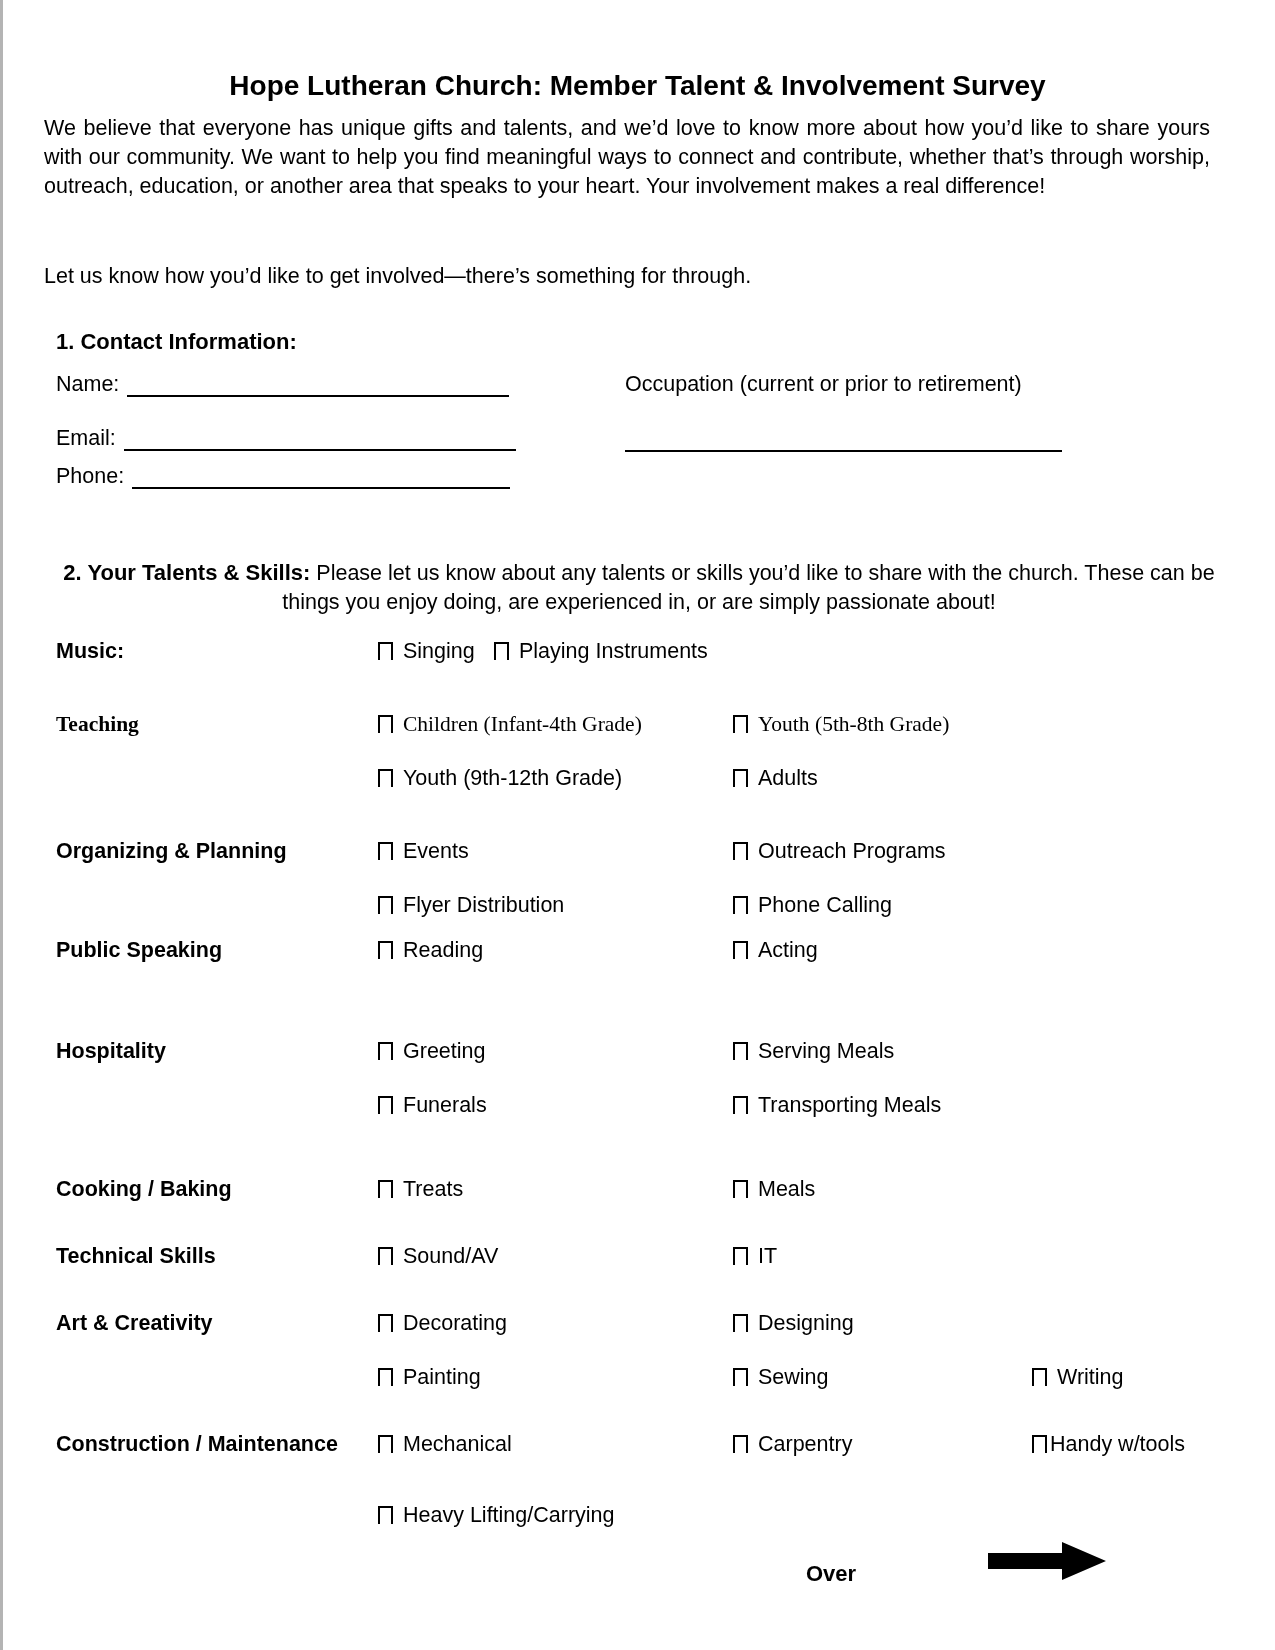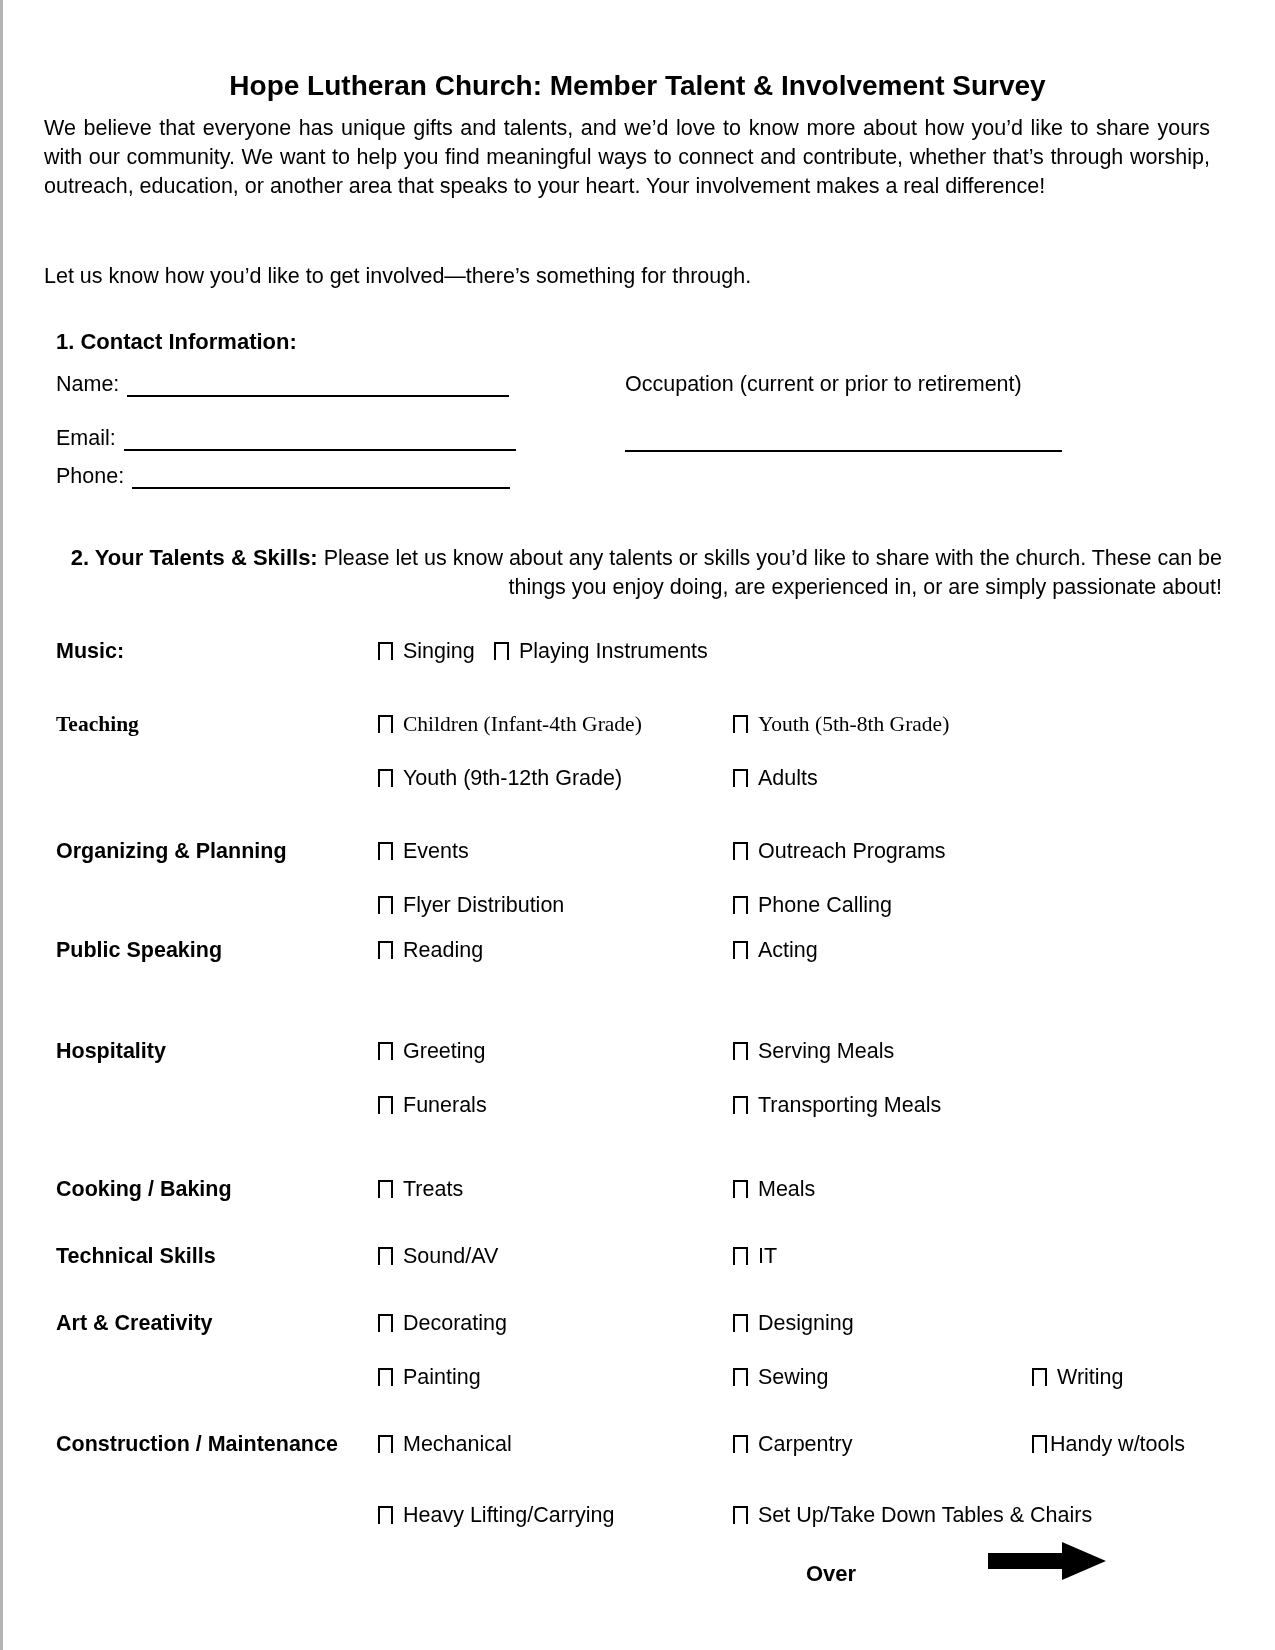--- a/index.html
+++ b/index.html
@@ -32,22 +32,22 @@
     display:inline-block; border-bottom:2px solid #000;
     height:20px; vertical-align:bottom; margin-left:8px;
   }
   #row-name  { top:372px; }
   #row-email { top:426px; }
   #row-phone { top:464px; }
   #occupation-label { position:absolute; left:625px; top:372px; font-size:21.5px; white-space:nowrap; }
   #occupation-line  { position:absolute; left:625px; top:426px; width:437px; height:24px; border-bottom:2px solid #000; }
 
   #talents-heading {
-    position:absolute; left:56px; top:543px; width:1166px;
-    font-size:21.5px; line-height:29px; text-align:right;
+    position:absolute; left:56px; top:558px; width:1166px;
+    font-size:21.5px; line-height:29px; text-align:center;
   }
   #talents-heading b { font-size:22px; }
 
   .srow { position:absolute; left:0; width:1012px; height:26px; font-size:21.5px; }
   .cat  { position:absolute; left:56px; top:0; font-weight:bold; white-space:nowrap; }
   .item { position:absolute; top:0; white-space:nowrap; }
   .p1 { left:378px; }
   .p2 { left:733px; }
   .p3 { left:1032px; }
   .m2 { left:494px; }
@@ -228,21 +228,18 @@
     <span class="cb"></span><span>Carpentry</span>
   </div>
   <div class="item p3">
     <span class="cb tight"></span><span>Handy w/tools</span>
   </div>
 </div>
 <div class="srow" id="row-const2">
   <div class="item p1">
     <span class="cb"></span><span>Heavy Lifting/Carrying</span>
   </div>
-  <div class="item p2">
-    <span class="cb"></span><span>Set Up/Take Down Tables &amp; Chairs</span>
-  </div>
 </div>
 
 <div id="over-label">Over</div>
 <svg id="over-arrow" viewBox="0 0 122 46" xmlns="http://www.w3.org/2000/svg">
   <path d="M2 15 H76 V4 L120 23 L76 42 V31 H2 Z" fill="#000"></path>
 </svg>
 
 </body></html>

